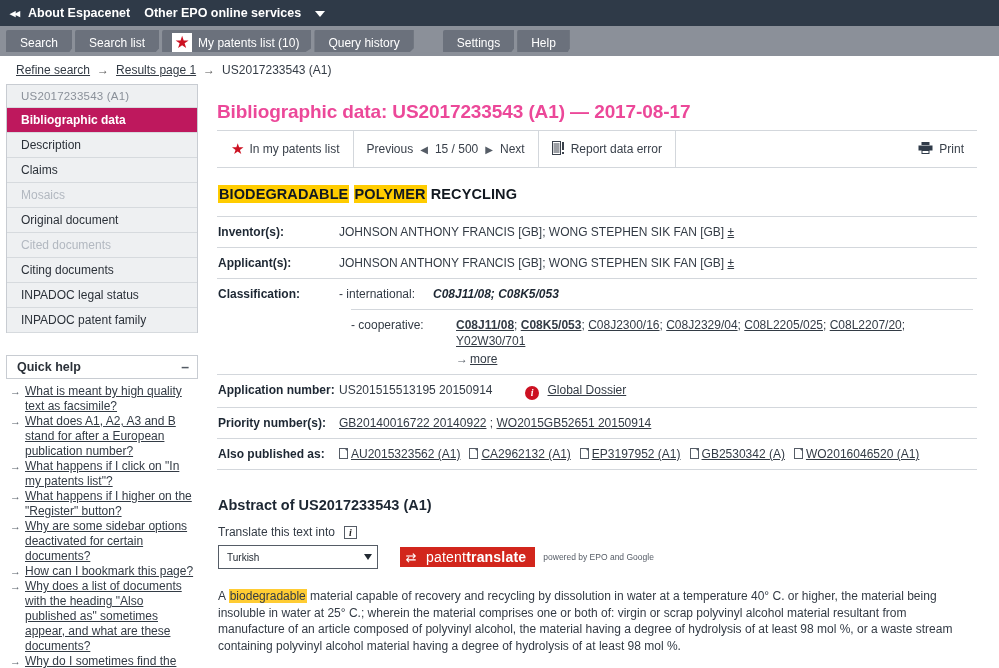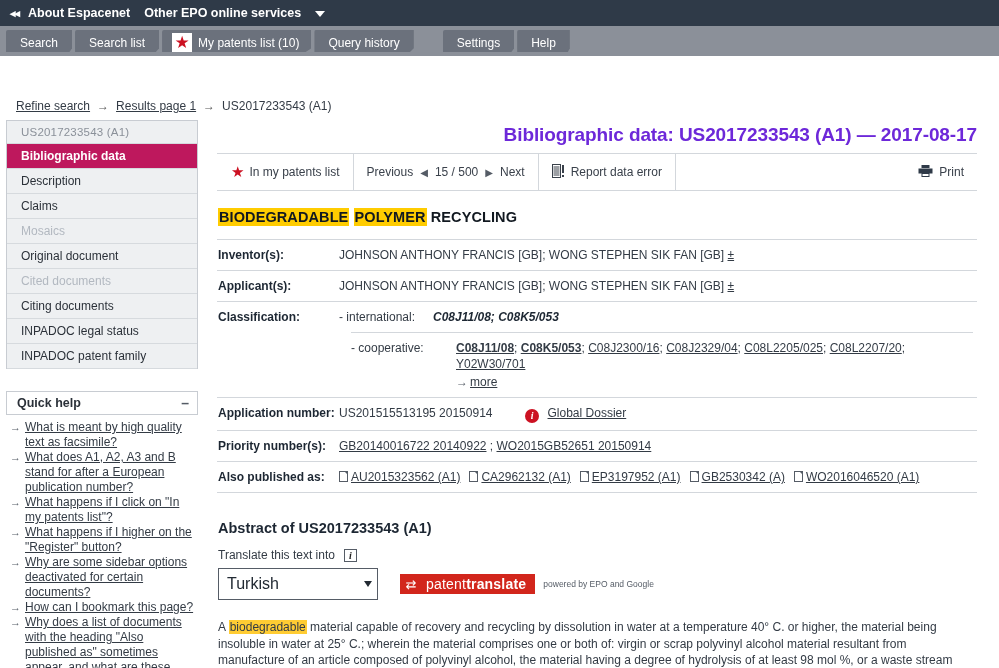--- a/index.html
+++ b/index.html
@@ -94,21 +94,20 @@
 
   
   #breadcrumb {
     height: 28px;
     display: flex;
     align-items: center;
     padding-left: 16px;
     font-size: 12px;
     color: #333b45;
     background: #ffffff;
-    margin-top: 36px;
   }
   #breadcrumb a {
     color: #333b45;
     text-decoration: underline;
   }
   .bc-arrow { margin: 0 7px; color: #555; font-size: 12px; }
   .bc-current { color: #333b45; }
 
   
   #body {
@@ -194,24 +193,23 @@
 
   
   #main {
     flex: 1;
     padding: 0 22px 0 12px;
     min-width: 0;
   }
   #page-title {
     font-size: 19px;
     font-weight: bold;
-    color: #6d28d9;
-    margin: 4px 0 7px 0;
+    color: #ec4899;
+    margin: 17px 0 7px 0;
     letter-spacing: -.1px;
-    text-align: right;
   }
   #toolbar {
     display: flex;
     align-items: stretch;
     border-top: 1px solid #d3d7dc;
     border-bottom: 1px solid #d3d7dc;
     height: 38px;
     font-size: 12px;
     color: #3a414b;
   }
@@ -323,27 +321,27 @@
     background: #fff;
     color: #222;
   }
   #translate-row {
     display: flex;
     align-items: center;
     margin-left: 1px;
   }
   #lang-select {
     width: 160px;
-    height: 32px;
+    height: 24px;
     border: 1px solid #555c66;
     background: #ffffff;
     display: flex;
     align-items: center;
     padding: 0 5px 0 8px;
-    font-size: 16px;
+    font-size: 10px;
     color: #222a33;
     justify-content: space-between;
   }
   .sel-caret {
     width: 0; height: 0;
     border-left: 4px solid transparent;
     border-right: 4px solid transparent;
     border-top: 6px solid #222a33;
   }
   #pt-button {

